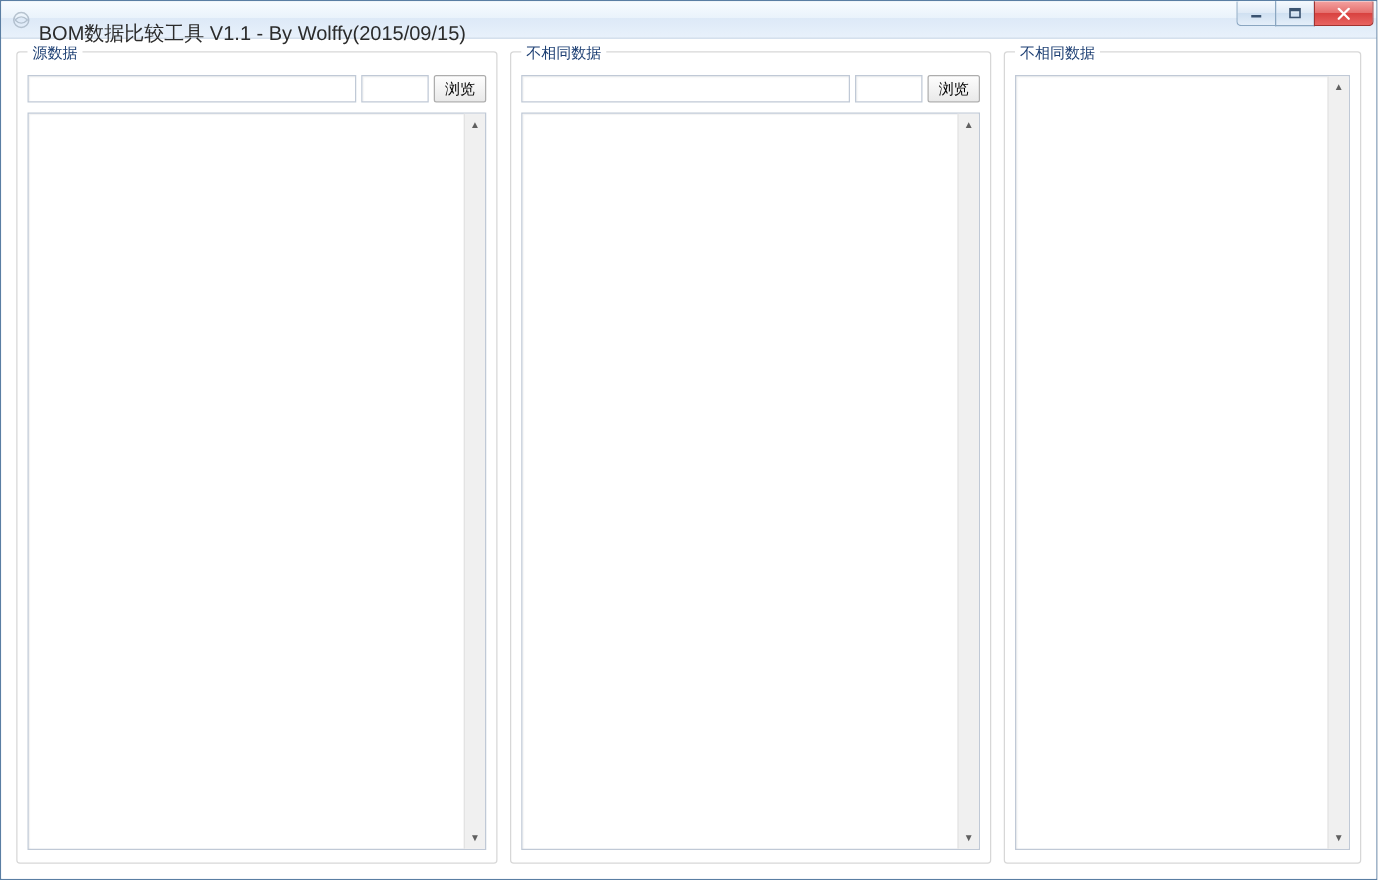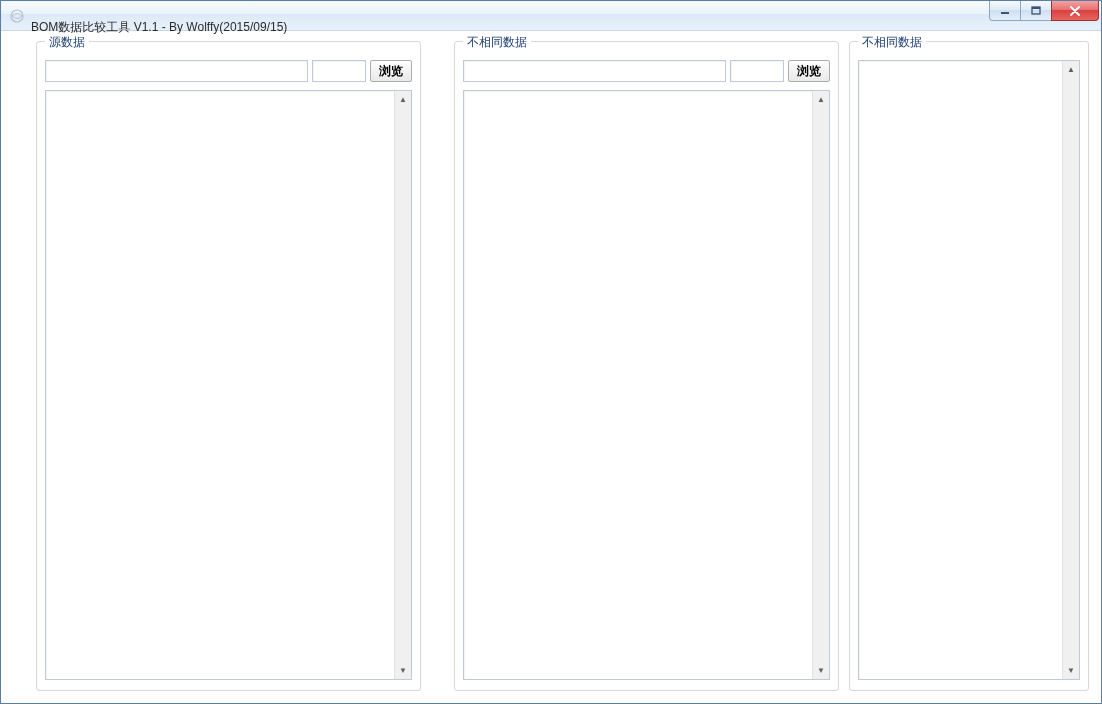--- a/index.html
+++ b/index.html
@@ -34,21 +34,21 @@
       position: relative;
     }
     .titlebar .app-icon {
       width: 16px;
       height: 16px;
       margin-right: 6px;
       opacity: 0.65;
     }
     .titlebar .title-text {
       color: #2b2b2b;
-      font-size: 12px;
+      font-size: 16px;
       flex: 1;
       white-space: nowrap;
       margin-top: 24px;
     }
     .win-controls {
       display: flex;
       align-items: flex-start;
       height: 100%;
     }
     .win-btn {
@@ -98,21 +98,20 @@
       position: absolute;
       top: -8px;
       left: 8px;
       background: #ffffff;
       padding: 0 4px;
       color: #1d3f73;
       font-size: 12px;
     }
     .gb-source, .gb-compare {
       width: 385px;
-      margin-left: 23px;
     }
     .gb-diff {
       flex: 1;
       text-align: right;
     }
     .row-inputs {
       display: flex;
       gap: 4px;
       margin-bottom: 8px;
       align-items: center;
@@ -137,21 +136,20 @@
     }
     .browse-btn {
       height: 22px;
       padding: 0 8px;
       border: 1px solid #adadad;
       background: linear-gradient(to bottom, #fdfdfd, #e9e9e9);
       font-size: 12px;
       font-family: inherit;
       cursor: default;
       border-radius: 2px;
-      font-weight: bold;
     }
     .textarea-wrap {
       flex: 1;
       position: relative;
       border: 1px solid #c0c9d6;
       background: #ffffff;
       box-shadow: inset 1px 1px 1px rgba(0,0,0,0.05);
       display: flex;
     }
     .textarea-content {

